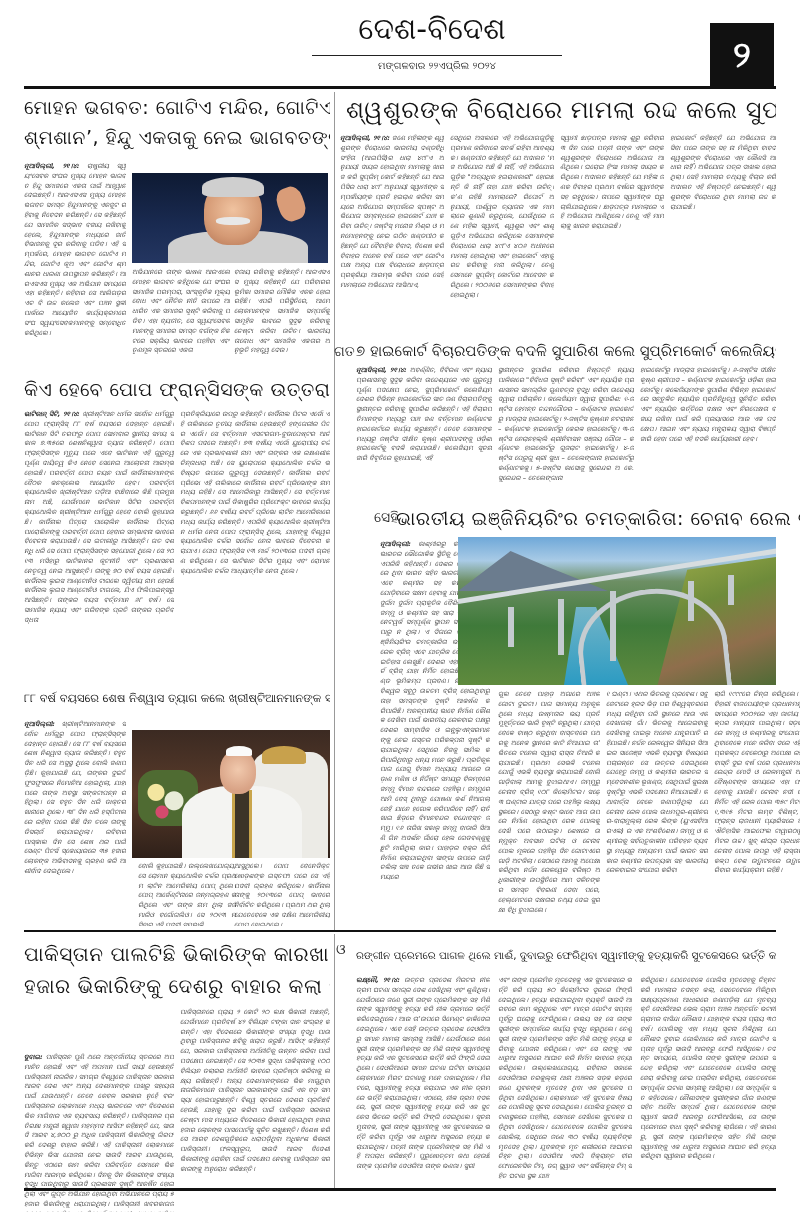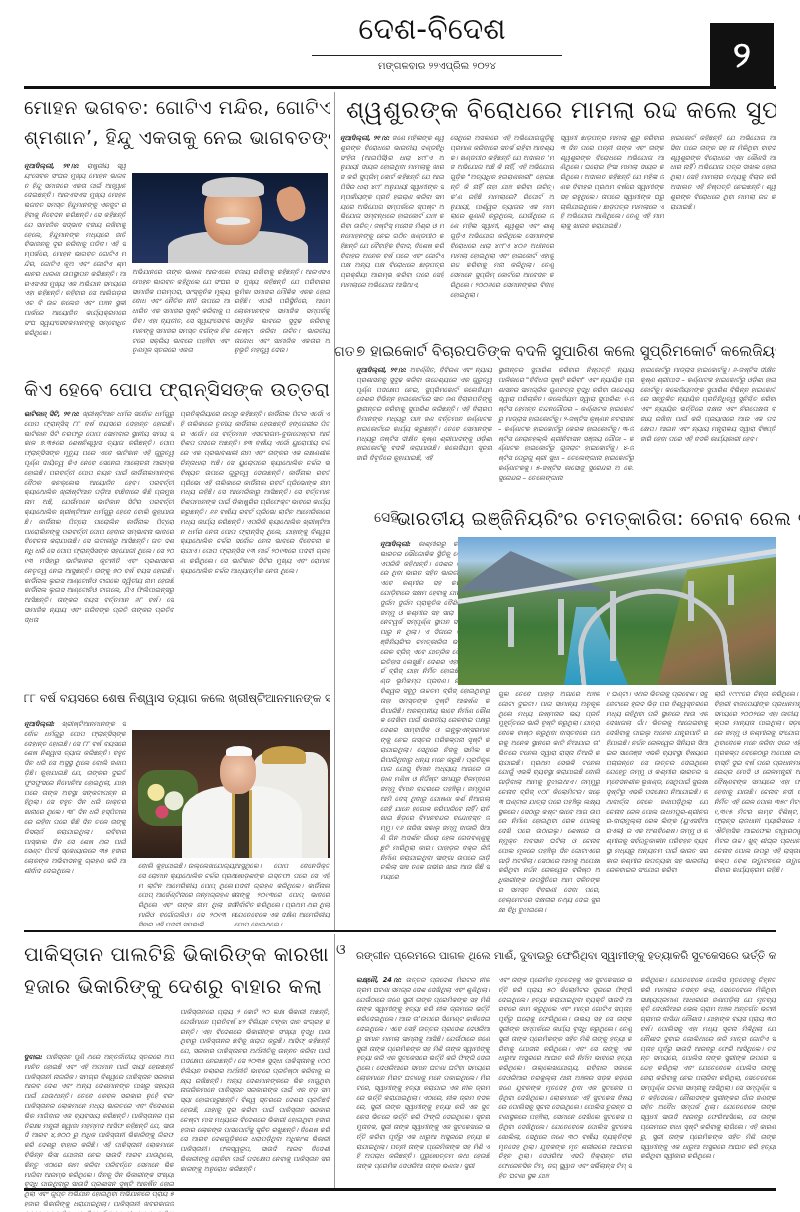--- a/index.html
+++ b/index.html
@@ -185,20 +185,20 @@
   </div>
   <div class="col abs" style="left:156px; top:74px; width:150px; height:176px;">ପାକିସ୍ତାନରେ ପ୍ରାୟ ୨ କୋଟି ୨୦ ଲକ୍ଷ ଭିକାରୀ ଅଛନ୍ତି, ଯେଉଁମାନେ ପ୍ରତିବର୍ଷ ୪୨ ବିଲିୟନ ଟଙ୍କା ଦାନ ସଂଗ୍ରହ କରନ୍ତି। ଏହା ବିଦେଶରେ ଭିକାରୀଙ୍କ ସଂଖ୍ୟା ବୃଦ୍ଧି ପାଉଥିବାରୁ ପାକିସ୍ତାନର ଛବିକୁ ଖରାପ କରୁଛି। ଆସିଫ୍ କହିଛନ୍ତି ଯେ, ସରକାର ପାକିସ୍ତାନର ଅର୍ଥନୀତିକୁ ଉନ୍ନତ କରିବା ପାଇଁ ପଦକ୍ଷେପ ନେଇଛନ୍ତି। ସେ ୨୦୩୫ ସୁଦ୍ଧା ପାକିସ୍ତାନକୁ ୧୦୦ ବିଲିୟନ ଡଲାରର ଅର୍ଥନୀତି ଭାବରେ ପ୍ରତିଷ୍ଠା କରିବାକୁ ଲକ୍ଷ୍ୟ ରଖିଛନ୍ତି। ଅନ୍ୟ ଦେଶମାନଙ୍କରେ ଭିକ ମାଗୁଥିବା ନାଗରିକମାନେ ପାକିସ୍ତାନ ସରକାରଙ୍କ ପାଇଁ ଏକ ବଡ଼ ସମସ୍ୟା ହୋଇପାରୁଛନ୍ତି। ବିଶ୍ୱ ସ୍ତରରେ ଦେଶର ପ୍ରତିଛବି ହେଉଛି, ଯାହାକୁ ଦୂର କରିବା ପାଇଁ ପାକିସ୍ତାନ ସରକାର ଚେଷ୍ଟା ମାସ ମଧ୍ୟରେ ବିଦେଶରେ ଭିକାରୀ ହୋଇଥିବା ହଜାର ହଜାର ଲୋକଙ୍କ ପାସପୋର୍ଟକୁ ସୂଚିତ ରଖୁଛନ୍ତି। ବିଶେଷ କରି ସେ ଆରବ ଦେଶଗୁଡ଼ିକରେ ଧରାପଡ଼ିଥିବା ଅଧିକାଂଶ ଭିକାରୀ ପାକିସ୍ତାନୀ। ଫଳସ୍ୱରୂପ, ସାଉଦି ଆରବ ବିଦେଶୀ ଭିକାରୀଙ୍କୁ ରୋକିବା ପାଇଁ ପଦକ୍ଷେପ ନେବାକୁ ପାକିସ୍ତାନ ସରକାରଙ୍କୁ ଅନୁରୋଧ କରିଛନ୍ତି।</div>
 </div>
 
 <div class="abs vrule" style="left:334px; top:934px; height:254px;"></div>
 
 <div class="abs" style="left:340px; top:934px; width:436px; height:254px;">
   <div class="kicker abs" style="left:-4px; top:10px; width:12px;">ଓ</div>
   <div class="headline-sm abs" style="left:16px; top:4px; width:420px; font-size:10.5px; line-height:34px;">ରଙ୍ଗୀନ ପ୍ରେମରେ ପାଗଳ ଥିଲେ ମାଈଁ, ଦୁବାଇରୁ ଫେରିଥିବା ସ୍ୱାମୀଙ୍କୁ ହତ୍ୟାକରି ସୁଟକେସରେ ଭର୍ତ୍ତି କରି ଫିଙ୍ଗିଦେଲେ</div>
   <div class="col abs" style="left:16px; top:42px; width:134px; height:208px;">
-    <span class="dateline">ଲକ୍ଷ୍ନୌ, 24।୪:</span>
+    <span class="dateline">ଲକ୍ଷ୍ନୌ, ୨୧।୪:</span>
     <span>ଉତ୍ତର ପ୍ରଦେଶ ମିରଟର ନୀଳ ଡ୍ରମ ଘଟଣା ସମଗ୍ର ଦେଶ ଦେଖିଥିଲା ଏବଂ ଶୁଣିଥିଲା। ଯେଉଁଠାରେ ଜଣେ ସ୍ତ୍ରୀ ତାଙ୍କ ପ୍ରେମିକଙ୍କ ସହ ମିଶି ତାଙ୍କ ସ୍ୱାମୀଙ୍କୁ ହତ୍ୟା କରି ନୀଳ ଡ୍ରମରେ ଭର୍ତ୍ତି କରିଦେଇଥିଲେ। ଆଉ ତା’ଉପରେ ସିମେଣ୍ଟ ଢାଳିଦେଇ ଦେଇଥିଲେ। ଏବେ ସେହି ଉତ୍ତର ପ୍ରଦେଶ ଦେଓରିଆରୁ ସମାନ ମାମଲା ସାମ୍ନାକୁ ଆସିଛି। ଯେଉଁଠାରେ ଜଣେ ସ୍ତ୍ରୀ ତାଙ୍କ ପ୍ରେମିକଙ୍କ ସହ ମିଶି ତାଙ୍କ ସ୍ୱାମୀଙ୍କୁ ହତ୍ୟା କରି ଏକ ସୁଟକେସରେ ଭର୍ତ୍ତି କରି ଫିଙ୍ଗି ଦେଇଥିଲେ। ଦେଓରିଆରେ ସମାନ ଘଟଣା ଘଟିବା ସମୟରେ ଲୋକମାନେ ମିରଟ ଘଟଣାକୁ ମନେ ପକାଇଥିଲେ। ମିରଟରେ, ସ୍ୱାମୀଙ୍କୁ ହତ୍ୟା କରାଯାଇ ଏକ ନୀଳ ଡ୍ରମରେ ଭର୍ତ୍ତି କରାଯାଇଥିଲା। ଏଠାରେ, ନୀଳ ଡ୍ରମ ବଦଳରେ, ସ୍ତ୍ରୀ ତାଙ୍କ ସ୍ୱାମୀଙ୍କୁ ହତ୍ୟା କରି ଏକ ସୁଟକେସ ଭିତରେ ଭର୍ତ୍ତି କରି ଫିଙ୍ଗି ଦେଇଥିଲେ। ସୂଚନା ମୁତାବକ, ସ୍ତ୍ରୀ ତାଙ୍କ ସ୍ୱାମୀଙ୍କୁ ଏକ ସୁଟକେସରେ ଭର୍ତ୍ତି କରିବା ପୂର୍ବରୁ ଏକ ଧାରୁଆ ଅସ୍ତ୍ରରେ ହତ୍ୟା କରାଯାଇଥିଲା। ପତ୍ନୀ ତାଙ୍କ ପ୍ରେମିକଙ୍କ ସହ ମିଶି ଏହି ଅପରାଧ କରିଛନ୍ତି। ପୁରୁଷୋତ୍ତମ କଥା ହେଉଛି ତାଙ୍କ ପ୍ରେମିକ ଦେଓରିଆ ତାଙ୍କ ଭଣଜା। ସ୍ତ୍ରୀ</span>
   </div>
   <div class="col abs" style="left:158px; top:42px; width:134px; height:208px;">ଏବଂ ତାଙ୍କ ପ୍ରେମିକ ମୃତଦେହକୁ ଏକ ସୁଟକେସରେ ଭର୍ତ୍ତି କରି ପ୍ରାୟ ୫୦ କିଲୋମିଟର ଦୂରରେ ଫିଙ୍ଗି ଦେଇଥିଲେ। ହତ୍ୟା କରାଯାଇଥିବା ବ୍ୟକ୍ତି ସାଉଦି ଆରବରେ କାମ କରୁଥିଲେ ଏବଂ ମାତ୍ର ଗୋଟିଏ ସପ୍ତାହ ପୂର୍ବରୁ ଘରୋକୁ ଫେରିଥିଲେ। ଉଭୟ ସହ ସେ ତାଙ୍କ ସ୍ତ୍ରୀଙ୍କ ସମ୍ପର୍କରେ କାର୍ଯ୍ୟ ବୃଦ୍ଧି କରୁଥିଲେ। ତେଣୁ ସ୍ତ୍ରୀ ତାଙ୍କ ପ୍ରେମିକଙ୍କ ସହିତ ମିଶି ତାଙ୍କୁ ହତ୍ୟା କରିବାକୁ ଯୋଜନା କରିଥିଲେ। ଏବଂ ସେ ତାଙ୍କୁ ଏକ ଧାରୁଆ ଅସ୍ତ୍ରରେ ଆଘାତ କରି ନିର୍ମମ ଭାବରେ ହତ୍ୟା କରିଥିଲେ। ଉଲ୍ଲେଖଯୋଗ୍ୟ, ରବିବାର ସକାଳେ ଦେଓରିଆର ତରକୁଲ୍ଲା ଥାନା ଅଞ୍ଚଳର ସଡ଼କ କଡ଼ରେ ଜଣେ ଯୁବକଙ୍କ ମୃତଦେହ ଥିବା ଏକ ସୁଟକେସ ପଡ଼ିଥିବା ଦେଖିଥିଲେ। ଲୋକମାନେ ଏହି ସୁଟକେସ ବିଷୟରେ ପୋଲିସକୁ ସୂଚନା ଦେଇଥିଲେ। ପୋଲିସ ତୁରନ୍ତ ଘଟଣାସ୍ଥଳରେ ପହଞ୍ଚିଲା, ସେମାନେ ଦେଖିଲେ ସୁଟକେସ ପଡ଼ିଥିବା ଦେଖିଥିଲେ। ଯେତେବେଳେ ପୋଲିସ ସୁଟକେସ ଖୋଲିଲା, ସେଥିରେ ଜଣେ ୩୦ ବର୍ଷୀୟ ବ୍ୟକ୍ତିଙ୍କ ମୃତଦେହ ଥିଲା। ଯୁବକଙ୍କ ମୃତ ଶରୀରରେ ଆଘାତର ଚିହ୍ନ ଥିଲା। ଦେଓରିଆ ଏସପି ବିକ୍ରାନ୍ତ ବୀର ଫୋରେନସିକ ଟିମ୍, ଡଗ୍ ସ୍କ୍ୱାଡ ଏବଂ ସର୍ଭିଲାନ୍ସ ଟିମ୍ ସହିତ ଘଟଣା ସ୍ଥଳ ଯାଞ୍ଚ</div>
   <div class="col abs" style="left:300px; top:42px; width:136px; height:208px;">କରିଥିଲେ। ଯେତେବେଳେ ପୋଲିସ ମୃତଦେହକୁ ଚିହ୍ନଟ କରି ମାମଲାର ତଦନ୍ତ କଲା, ସେତେବେଳେ ମିଳିଥିବା ସାକ୍ଷ୍ୟପ୍ରମାଣ ଆଧାରରେ ଜଣାପଡ଼ିଲା ଯେ ମୃତବ୍ୟକ୍ତି ଦେଓରିଆର ଭେଲ ଗ୍ରାମ ଅଞ୍ଚଳ ଅନ୍ତର୍ଗତ ଭଟନୀ ଗ୍ରାମର ବାସିନ୍ଦା ନୌଶାଦ। ଯାହାଙ୍କ ବୟସ ପ୍ରାୟ ୩୦ ବର୍ଷ। ପୋଲିସକୁ ଏହା ମଧ୍ୟ ସୂଚନା ମିଳିଥିଲା ଯେ ନୌଶାଦ ଦୁବାଇ ଗୋଲିଥାରେ କରି ମାତ୍ର ଗୋଟିଏ ସପ୍ତାହ ପୂର୍ବରୁ ସାଉଦି ଆରବରୁ ଫେରି ଆସିଥିଲେ। ତଦନ୍ତ ସମୟରେ, ପୋଲିସ ତାଙ୍କ ସ୍ତ୍ରୀଙ୍କ ଉପରେ ସନ୍ଦେହ କରିଥିଲା ଏବଂ ଯେତେବେଳେ ପୋଲିସ ତାଙ୍କୁ ଜେରା କରିବାକୁ ନେଇ ପଚାରିବା କରିଥିଲା, ସେତେବେଳେ ସମ୍ପୂର୍ଣ୍ଣ ଘଟଣା ସାମ୍ନାକୁ ଆସିଥିଲା। ସେ ସମ୍ପୂର୍ଣ୍ଣ ସତ କହିଦେଲେ। ନୌଶାଦଙ୍କ ସ୍ତ୍ରୀଙ୍କର ଗାଁର ଜଣଙ୍କ ସହିତ ଅବୈଧ ସମ୍ପର୍କ ଥିଲା। ଯେତେବେଳେ ତାଙ୍କ ସ୍ୱାମୀ ସାଉଦି ଆରବରୁ ଫେରିଆସିଲେ, ସେ ତାଙ୍କ ପ୍ରେମରେ ବାଧା ସୃଷ୍ଟି କରିବାକୁ ଲାଗିଲେ। ଏହି କାରଣରୁ, ସ୍ତ୍ରୀ ତାଙ୍କ ପ୍ରେମିକଙ୍କ ସହିତ ମିଶି ତାଙ୍କ ସ୍ୱାମୀଙ୍କୁ ଏକ ଧାରୁଆ ଅସ୍ତ୍ରରେ ଆଘାତ କରି ହତ୍ୟା କରିଥିବା ସ୍ୱୀକାର କରିଥିଲେ।</div>
 </div>
 
 <div class="abs hrule" style="left:24px; top:1188px; width:752px; height:3px;"></div>
 
 </body></html>

